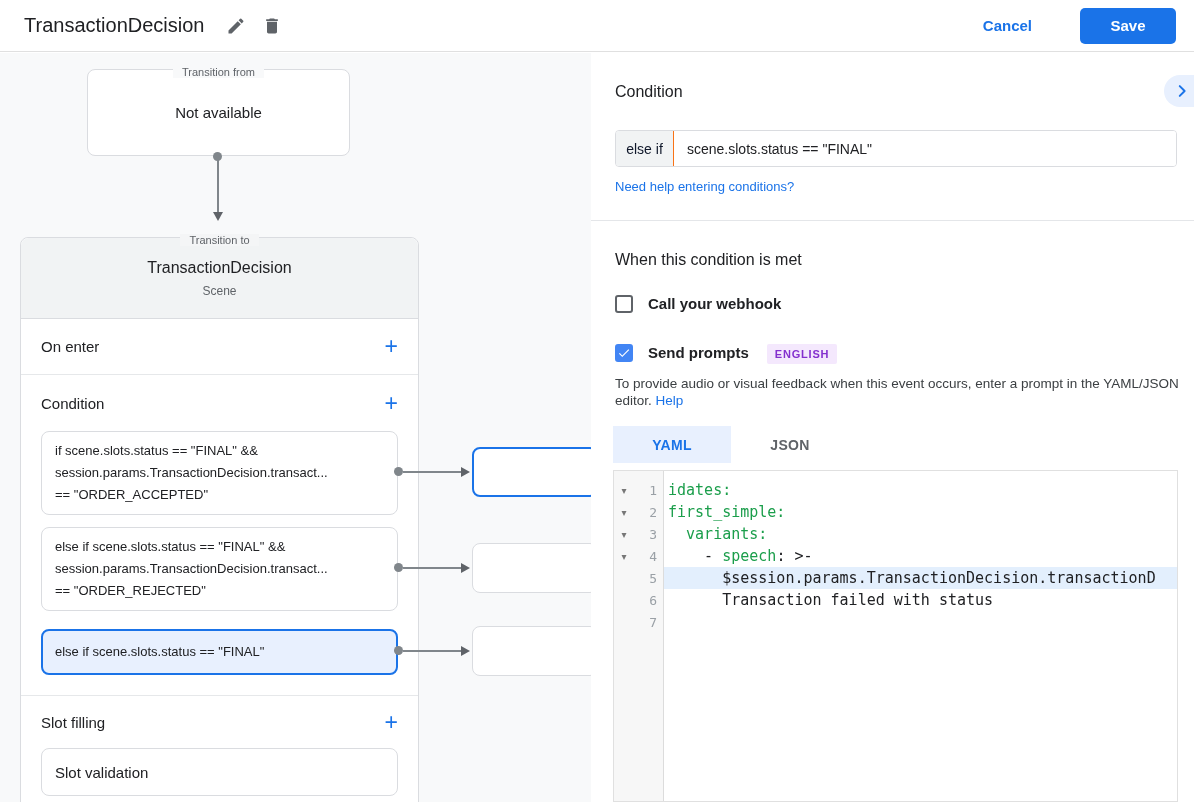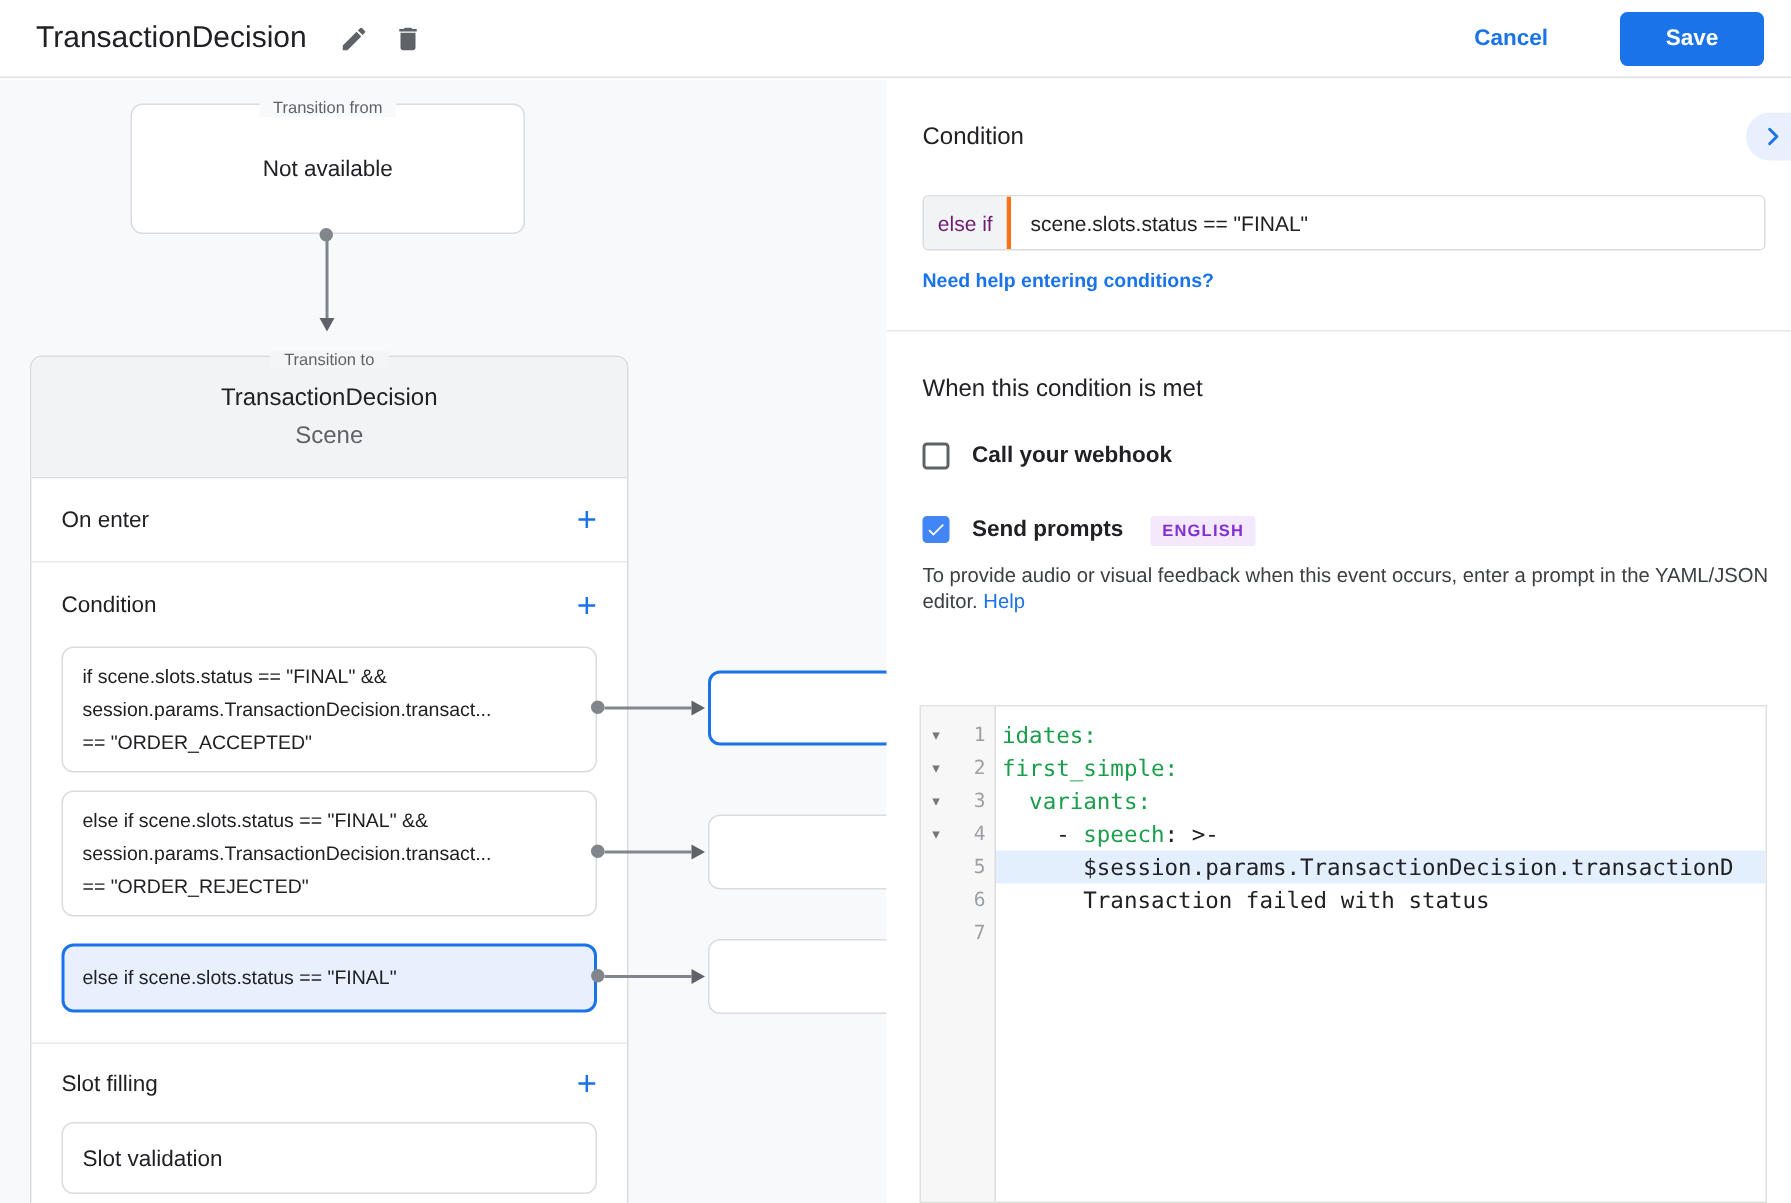--- a/index.html
+++ b/index.html
@@ -35,21 +35,21 @@
   .arrow-down { position:absolute; left:213px; top:159px; width:0; height:0;
                 border-left:5px solid transparent; border-right:5px solid transparent;
                 border-top:9px solid #5f6368; }
 
   .tto-card { position:absolute; left:20px; top:184px; width:399px; height:566px; background:#fff;
               border:1px solid #dadce0; border-radius:8px 8px 0 0; }
   .card-header { height:81px; background:#f1f3f4; border-bottom:1px solid #dadce0;
                  border-radius:8px 8px 0 0; display:flex; flex-direction:column;
                  align-items:center; justify-content:center; }
   .card-title { font-size:16px; color:#202124; }
-  .card-subtitle { font-size:16px; color:#5f6368; margin-top:7px; }
+  .card-subtitle { font-size:12px; color:#5f6368; margin-top:7px; }
   .card-row { height:56px; display:flex; align-items:center; padding:0 20px; }
   .row-border { border-bottom:1px solid #e6e8ea; }
   .card-row .row-label { font-size:15px; color:#202124; }
   .plus { margin-left:auto; color:#1a73e8; font-size:23px; font-weight:400; line-height:1;
           background:none; border:none; cursor:pointer; padding:0; }
   .section-cond { border-bottom:1px solid #e6e8ea; padding-bottom:20px; }
   .cond-item { margin:0 20px 12px; border:1px solid #dadce0; border-radius:8px; padding:8px 13px;
                font-size:13px; line-height:22px; color:#202124; background:#fff; cursor:pointer; }
   .cond-item.second { margin-bottom:18px; }
   .cond-item.selected { background:#e8f0fe; border:2px solid #1a73e8; padding:10px 12px; margin-bottom:0; }
@@ -65,27 +65,27 @@
   .mini-box.selected { border:2px solid #1a73e8; }
 
   
   .panel { position:absolute; top:53px; left:591px; width:603px; height:749px; background:#fff; z-index:2; }
   .panel-h { position:absolute; left:24px; font-size:16px; color:#202124; }
   .collapse-btn { position:absolute; right:0; top:22px; width:30px; height:32px; background:#e8f0fe;
                   border:none; border-radius:16px 0 0 16px; cursor:pointer;
                   display:flex; align-items:center; justify-content:center; padding:0 0 0 6px; }
   .cond-input { position:absolute; left:24px; top:77px; width:562px; height:37px;
                 border:1px solid #dadce0; border-radius:4px; display:flex; align-items:stretch; }
-  .cond-op { width:58px; background:#f1f3f4; border-right:3px solid #f97316; border-radius:3px 0 0 3px;
-             display:flex; align-items:center; justify-content:center; font-size:14px; color:#701a75; }
+  .cond-op { width:58px; background:#f1f3f4; border-right:1px solid #f97316; border-radius:3px 0 0 3px;
+             display:flex; align-items:center; justify-content:center; font-size:14px; color:#0f172a; }
   .cond-expr { flex:1; display:flex; align-items:center; padding-left:13px; font-size:14px;
                color:#202124; border:none; outline:none; font-family:inherit; background:#fff;
                border-radius:0 3px 3px 0; }
   .help-link { position:absolute; left:24px; top:126px; font-size:13px; color:#1a73e8;
-               text-decoration:none; cursor:pointer;font-weight:bold; }
+               text-decoration:none; cursor:pointer; }
   .panel-divider { position:absolute; left:0; right:0; top:167px; height:1px; background:#e4e6e9; }
 
   .check-row { position:absolute; left:24px; display:flex; cursor:pointer; }
   .checkbox { width:18px; height:18px; border:2px solid #5f6368; border-radius:3px; background:#fff;
               display:flex; align-items:center; justify-content:center; flex:none; }
   .checkbox.checked { background:#4285f4; border-color:#4285f4; }
   .check-label { margin-left:15px; font-size:15px; font-weight:700; color:#202124; }
   .badge { margin-left:18px; background:#f4e8fd; color:#8430ce; font-size:11px; font-weight:700;
            letter-spacing:.8px; padding:4px 8px; border-radius:2px; }
   .desc { position:absolute; left:24px; top:322px; width:566px; font-size:13.5px; line-height:17px;
@@ -246,20 +246,24 @@
       </span>
       <span class="check-label">Send prompts</span>
       <span class="badge">ENGLISH</span>
     </div>
 
     <div class="desc">
       <span>To provide audio or visual feedback when this event occurs, enter a prompt in the YAML/JSON editor.</span>
       <span class="inline-link">Help</span>
     </div>
 
+    <div class="tabs">
+      <div class="tab active">YAML</div>
+      <div class="tab">JSON</div>
+    </div>
 
     <div class="editor">
       <div class="gutter">
           <div class="gut-row">
             <span class="fold">▾</span>
             <span class="lnum">1</span>
           </div>
           <div class="gut-row">
             <span class="fold">▾</span>
             <span class="lnum">2</span>

